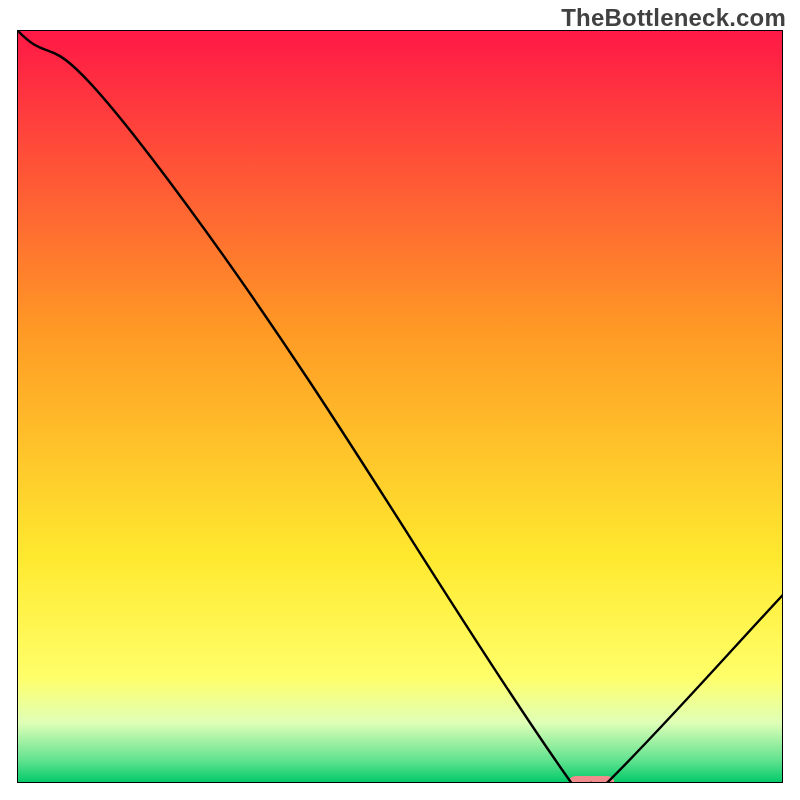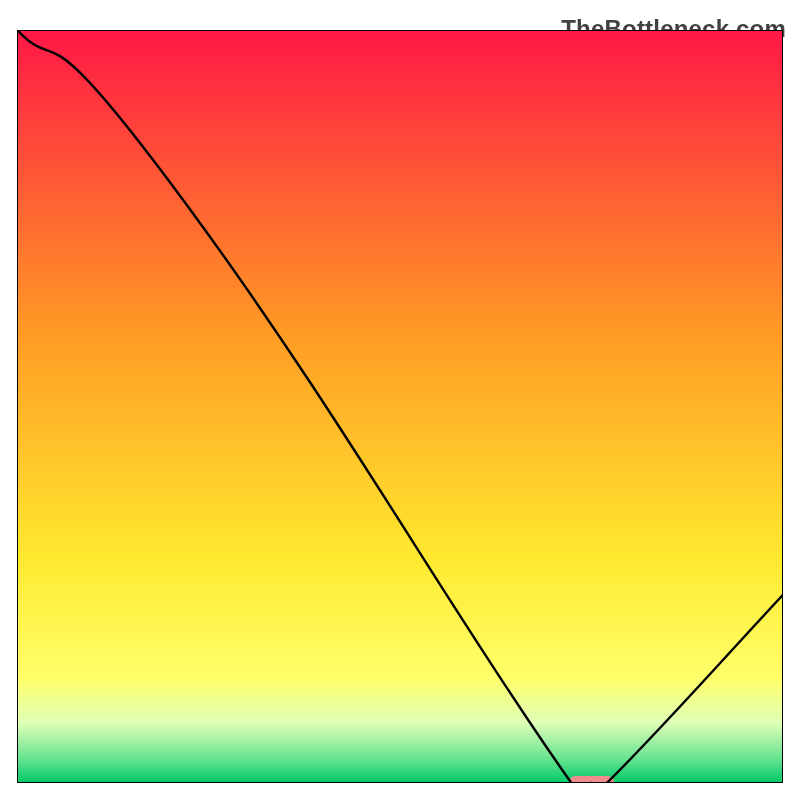--- a/index.html
+++ b/index.html
@@ -10,21 +10,21 @@
     background: #ffffff;
     font-family: Arial, Helvetica, sans-serif;
   }
   .container {
     position: relative;
     width: 800px;
     height: 800px;
   }
   .watermark {
     position: absolute;
-    top: 15px;
+    top: 4px;
     right: 14px;
     font-size: 24px;
     font-weight: 600;
     color: #414141;
     letter-spacing: 0.2px;
   }
   .chart {
     position: absolute;
     left: 17px;
     top: 30px;

